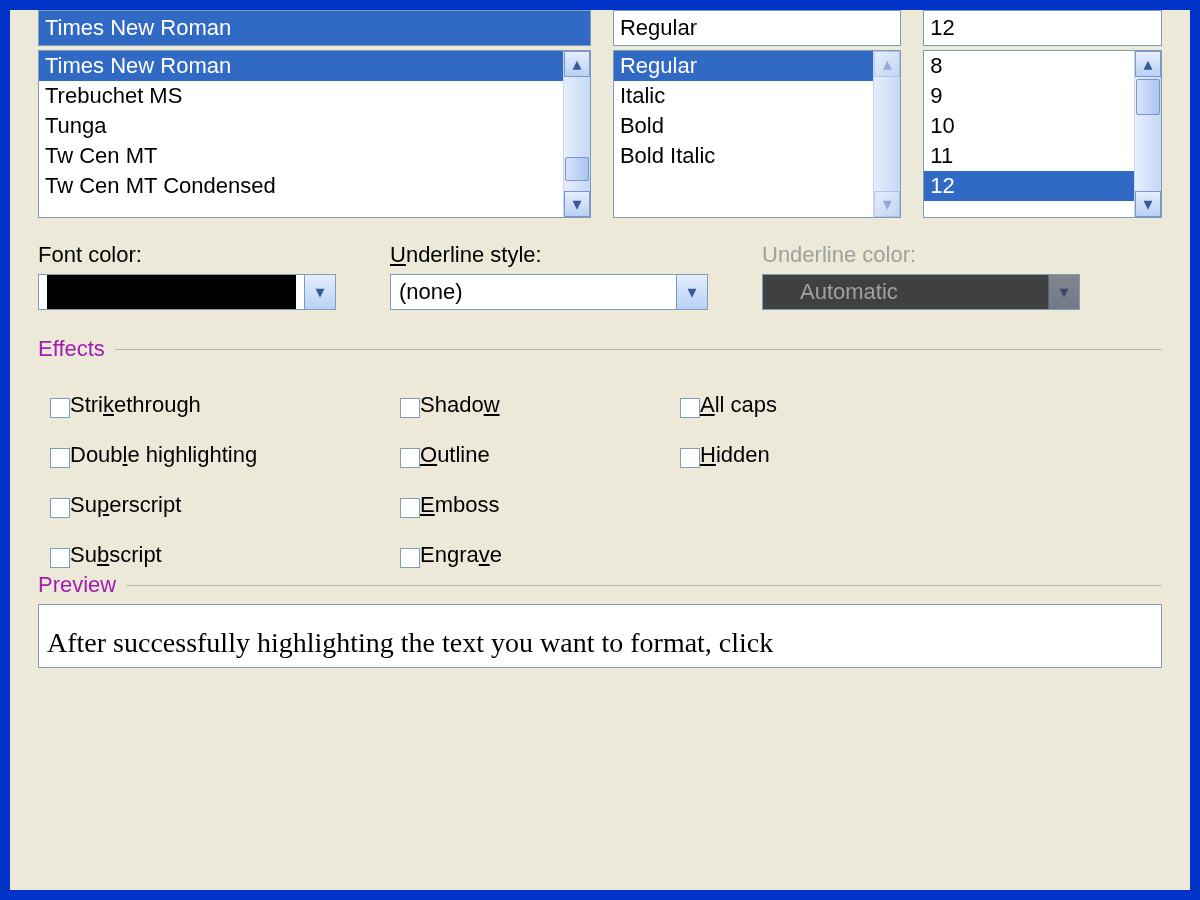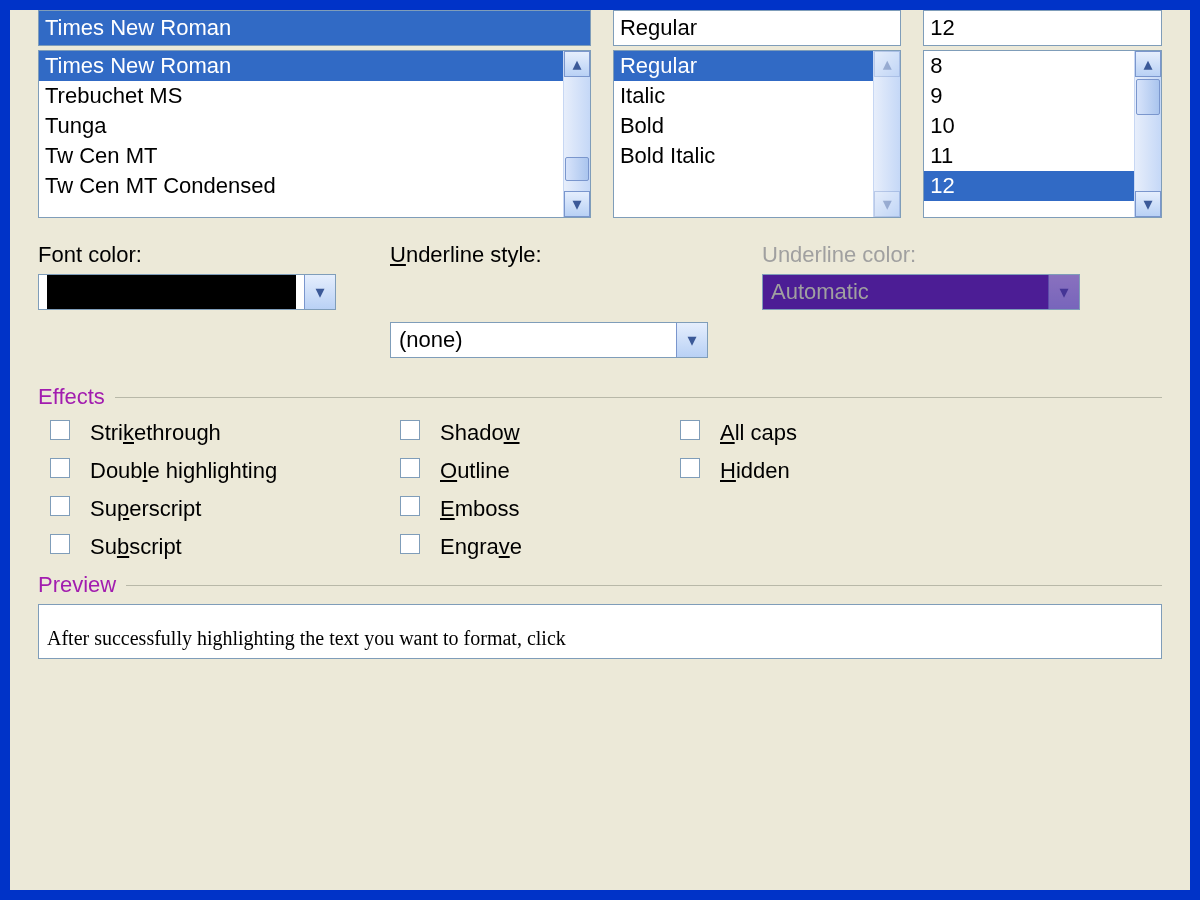--- a/index.html
+++ b/index.html
@@ -21,36 +21,36 @@
   .sb-track{flex:1;position:relative;}
   .thumb{position:absolute;left:1px;right:1px;background:linear-gradient(to right,#d7e3fa,#aac5ee);border:1px solid #7a96cd;border-radius:2px;box-sizing:border-box;}
 
   .mid-row{display:flex;gap:54px;margin-top:24px;align-items:flex-start;}
   .mid-col{display:flex;flex-direction:column;}
   .lbl{color:#000;margin-bottom:6px;}
   .lbl.disabled{color:#a0a0a0;}
   .combo{display:flex;border:1px solid #7f9db9;background:#fff;align-items:stretch;height:34px;box-sizing:content-box;}
   .combo .cb-body{flex:1;padding:0 8px;display:flex;align-items:center;}
   .combo .cb-btn{width:30px;background:linear-gradient(#e5eefd,#b9d1f5);border-left:1px solid #7a96cd;display:flex;align-items:center;justify-content:center;color:#3b5998;font-size:18px;}
-  .combo.disabled{background:#4c1d95;}
+  .combo.disabled{background:#404040;padding-left:29px;}
   .combo.disabled .cb-btn{opacity:.4;}
   .combo.disabled .cb-body{color:#a0a0a0;}
   .swatch{width:100%;height:100%;background:#000;}
 
   .group-header{display:flex;align-items:center;margin-top:26px;color:#a21caf;}
   .group-header .gh-line{flex:1;height:1px;background:#b8b8a8;margin-left:10px;}
   .effects-grid{display:flex;margin-top:10px;}
   .eff-col{display:flex;flex-direction:column;gap:4px;}
   .eff-col.c1{width:350px;margin-left:12px;}
   .eff-col.c2{width:280px;}
   .eff-col.c3{}
-  .chk{display:flex;align-items:flex-start;gap:20px;height:34px;}
+  .chk{display:flex;align-items:flex-end;gap:0;height:34px;margin-top:12px;}
   .chk-box{width:20px;height:20px;border:1px solid #7f9db9;background:#fff;box-sizing:border-box;}
 
-  .preview-box{border:1px solid #7f9db9;background:#fff;margin-top:6px;padding:22px 8px 8px 8px;font-family:'Times New Roman',serif;font-size:20px;white-space:nowrap;overflow:hidden;}
+  .preview-box{border:1px solid #7f9db9;background:#fff;margin-top:6px;padding:22px 8px 8px 8px;font-family:'Times New Roman',serif;font-size:28px;white-space:nowrap;overflow:hidden;}
 
   u.hot{text-decoration:underline;}
 </style>
 </head>
 <body>
 
 <div class="window">
 
   <div class="top-row">
 
@@ -116,21 +116,21 @@
   <div class="mid-row">
     <div class="mid-col" style="width:298px;">
       <div class="lbl">Font color:</div>
       <div class="combo">
         <div class="cb-body">
             <div class="swatch"></div>
           </div>
         <div class="cb-btn">▾</div>
       </div>
     </div>
-    <div class="mid-col" style="width:318px;gap:48px;">
+    <div class="mid-col" style="width:318px;">
       <div class="lbl">
         <span></span><u class="hot">U</u><span>nderline style:</span>
       </div>
       <div class="combo">
         <div class="cb-body">(none)</div>
         <div class="cb-btn">▾</div>
       </div>
     </div>
     <div class="mid-col" style="width:318px;">
       <div class="lbl disabled">Underline color:</div>

